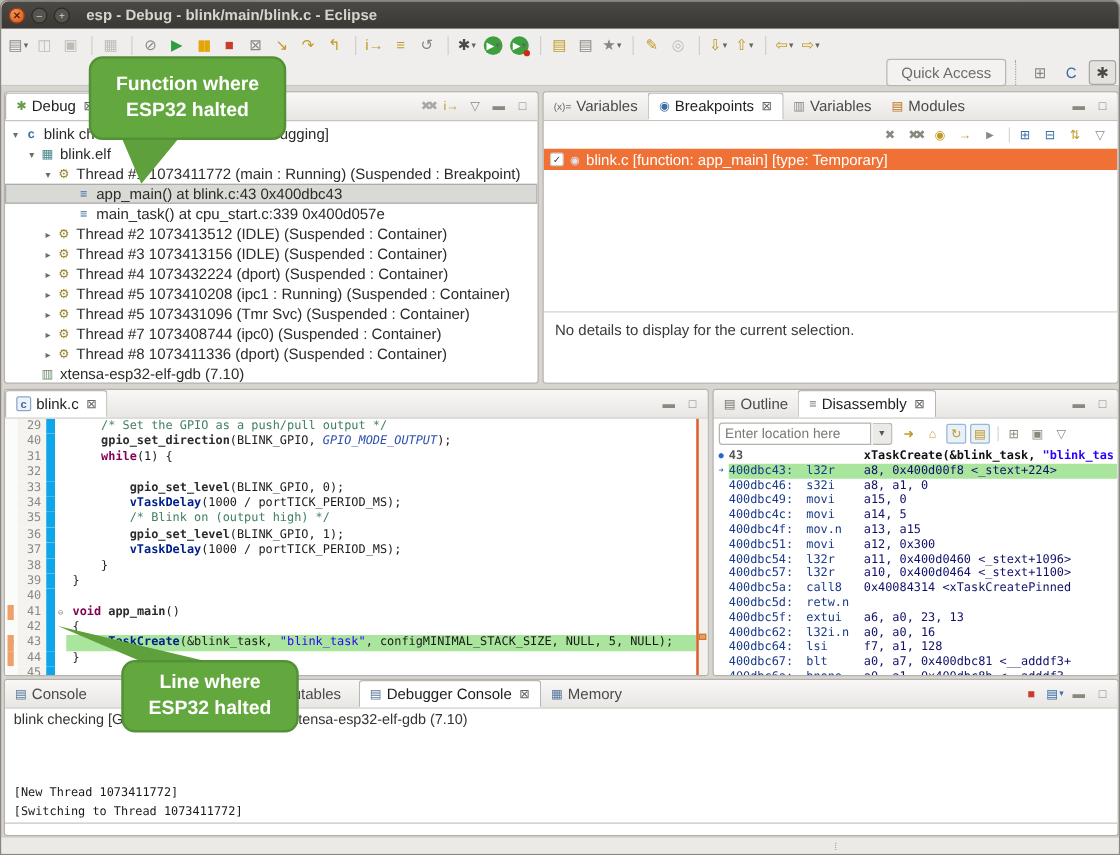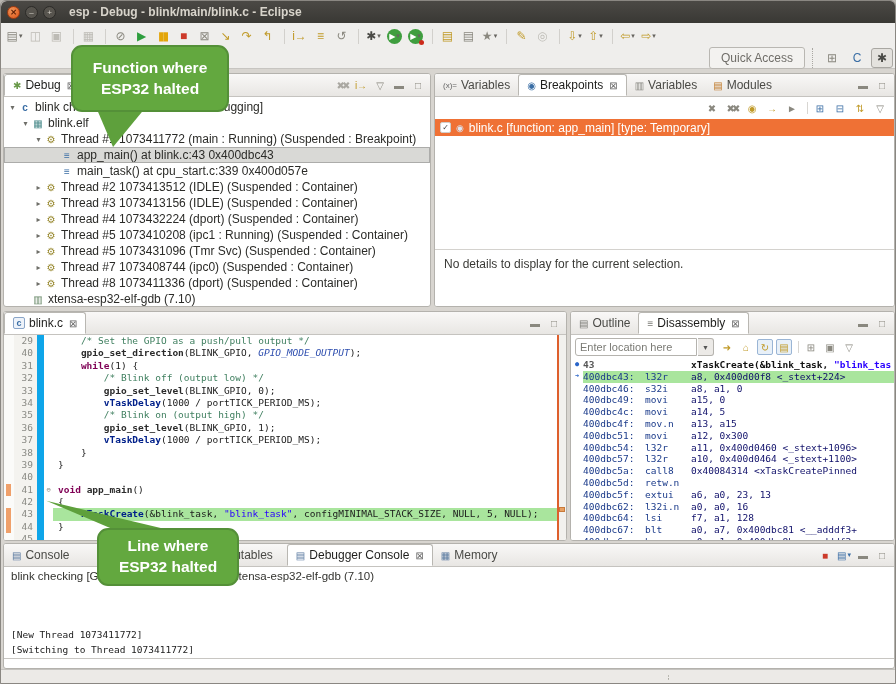--- a/index.html
+++ b/index.html
@@ -339,21 +339,21 @@
       </div>
       <div class="ptools">
         <span class="pti g">▬</span>
         <span class="pti g">□</span>
       </div>
     </div>
     <div class="ed-body">
         <div class="code-line"><span class="gutter"></span><span class="lnum">29</span><span class="fold"></span><span class="ltext"><span>    </span><span class="cmt">/* Set the GPIO as a push/pull output */</span></span></div>
         <div class="code-line"><span class="gutter"></span><span class="lnum">40</span><span class="fold"></span><span class="ltext"><span>    </span><span class="fn">gpio_set_direction</span><span>(BLINK_GPIO, </span><span class="mac">GPIO_MODE_OUTPUT</span><span>);</span></span></div>
         <div class="code-line"><span class="gutter"></span><span class="lnum">31</span><span class="fold"></span><span class="ltext"><span>    </span><span class="kw">while</span><span>(1) {</span></span></div>
-        <div class="code-line"><span class="gutter"></span><span class="lnum">32</span><span class="fold"></span><span class="ltext"><span>        </span><span class="cmt">/* Blink off (output low) */</span></span></div>
+        <div class="code-line"><span class="gutter"></span><span class="lnum">32</span><span class="fold"></span></div>
         <div class="code-line"><span class="gutter"></span><span class="lnum">33</span><span class="fold"></span><span class="ltext"><span>        </span><span class="fn">gpio_set_level</span><span>(BLINK_GPIO, 0);</span></span></div>
         <div class="code-line"><span class="gutter"></span><span class="lnum">34</span><span class="fold"></span><span class="ltext"><span>        </span><span class="fn2">vTaskDelay</span><span>(1000 / portTICK_PERIOD_MS);</span></span></div>
         <div class="code-line"><span class="gutter"></span><span class="lnum">35</span><span class="fold"></span><span class="ltext"><span>        </span><span class="cmt">/* Blink on (output high) */</span></span></div>
         <div class="code-line"><span class="gutter"></span><span class="lnum">36</span><span class="fold"></span><span class="ltext"><span>        </span><span class="fn">gpio_set_level</span><span>(BLINK_GPIO, 1);</span></span></div>
         <div class="code-line"><span class="gutter"></span><span class="lnum">37</span><span class="fold"></span><span class="ltext"><span>        </span><span class="fn2">vTaskDelay</span><span>(1000 / portTICK_PERIOD_MS);</span></span></div>
         <div class="code-line"><span class="gutter"></span><span class="lnum">38</span><span class="fold"></span><span class="ltext"><span>    }</span></span></div>
         <div class="code-line"><span class="gutter"></span><span class="lnum">39</span><span class="fold"></span><span class="ltext"><span>}</span></span></div>
         <div class="code-line"><span class="gutter"></span><span class="lnum">40</span><span class="fold"></span><span class="ltext"></span></div>
         <div class="code-line"><span class="gutter bar"></span><span class="lnum">41</span><span class="fold">⊖</span><span class="ltext"><span class="kw">void</span><span> </span><span class="fn">app_main</span><span>()</span></span></div>
         <div class="code-line"><span class="gutter"></span><span class="lnum">42</span><span class="fold"></span><span class="ltext"><span>{</span></span></div>

